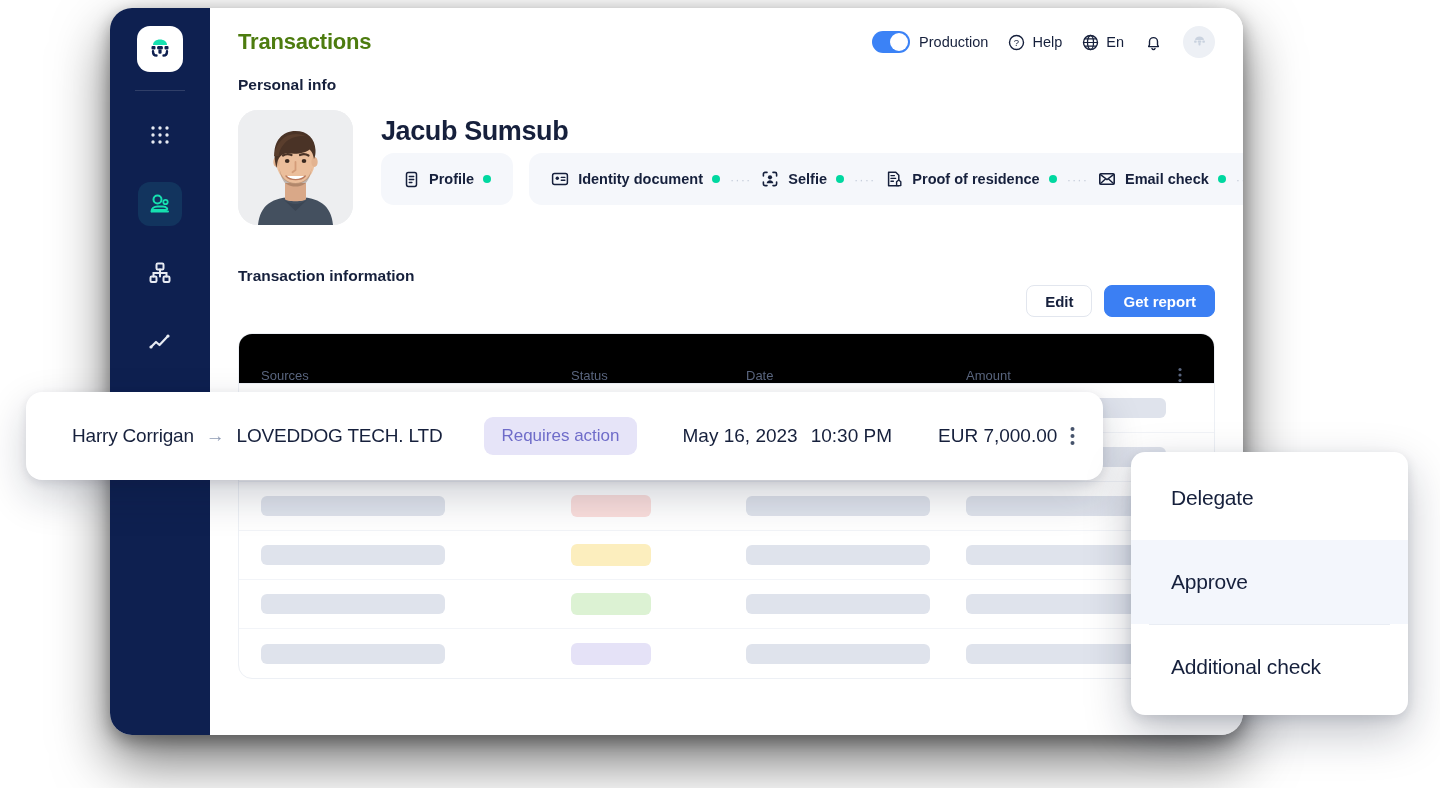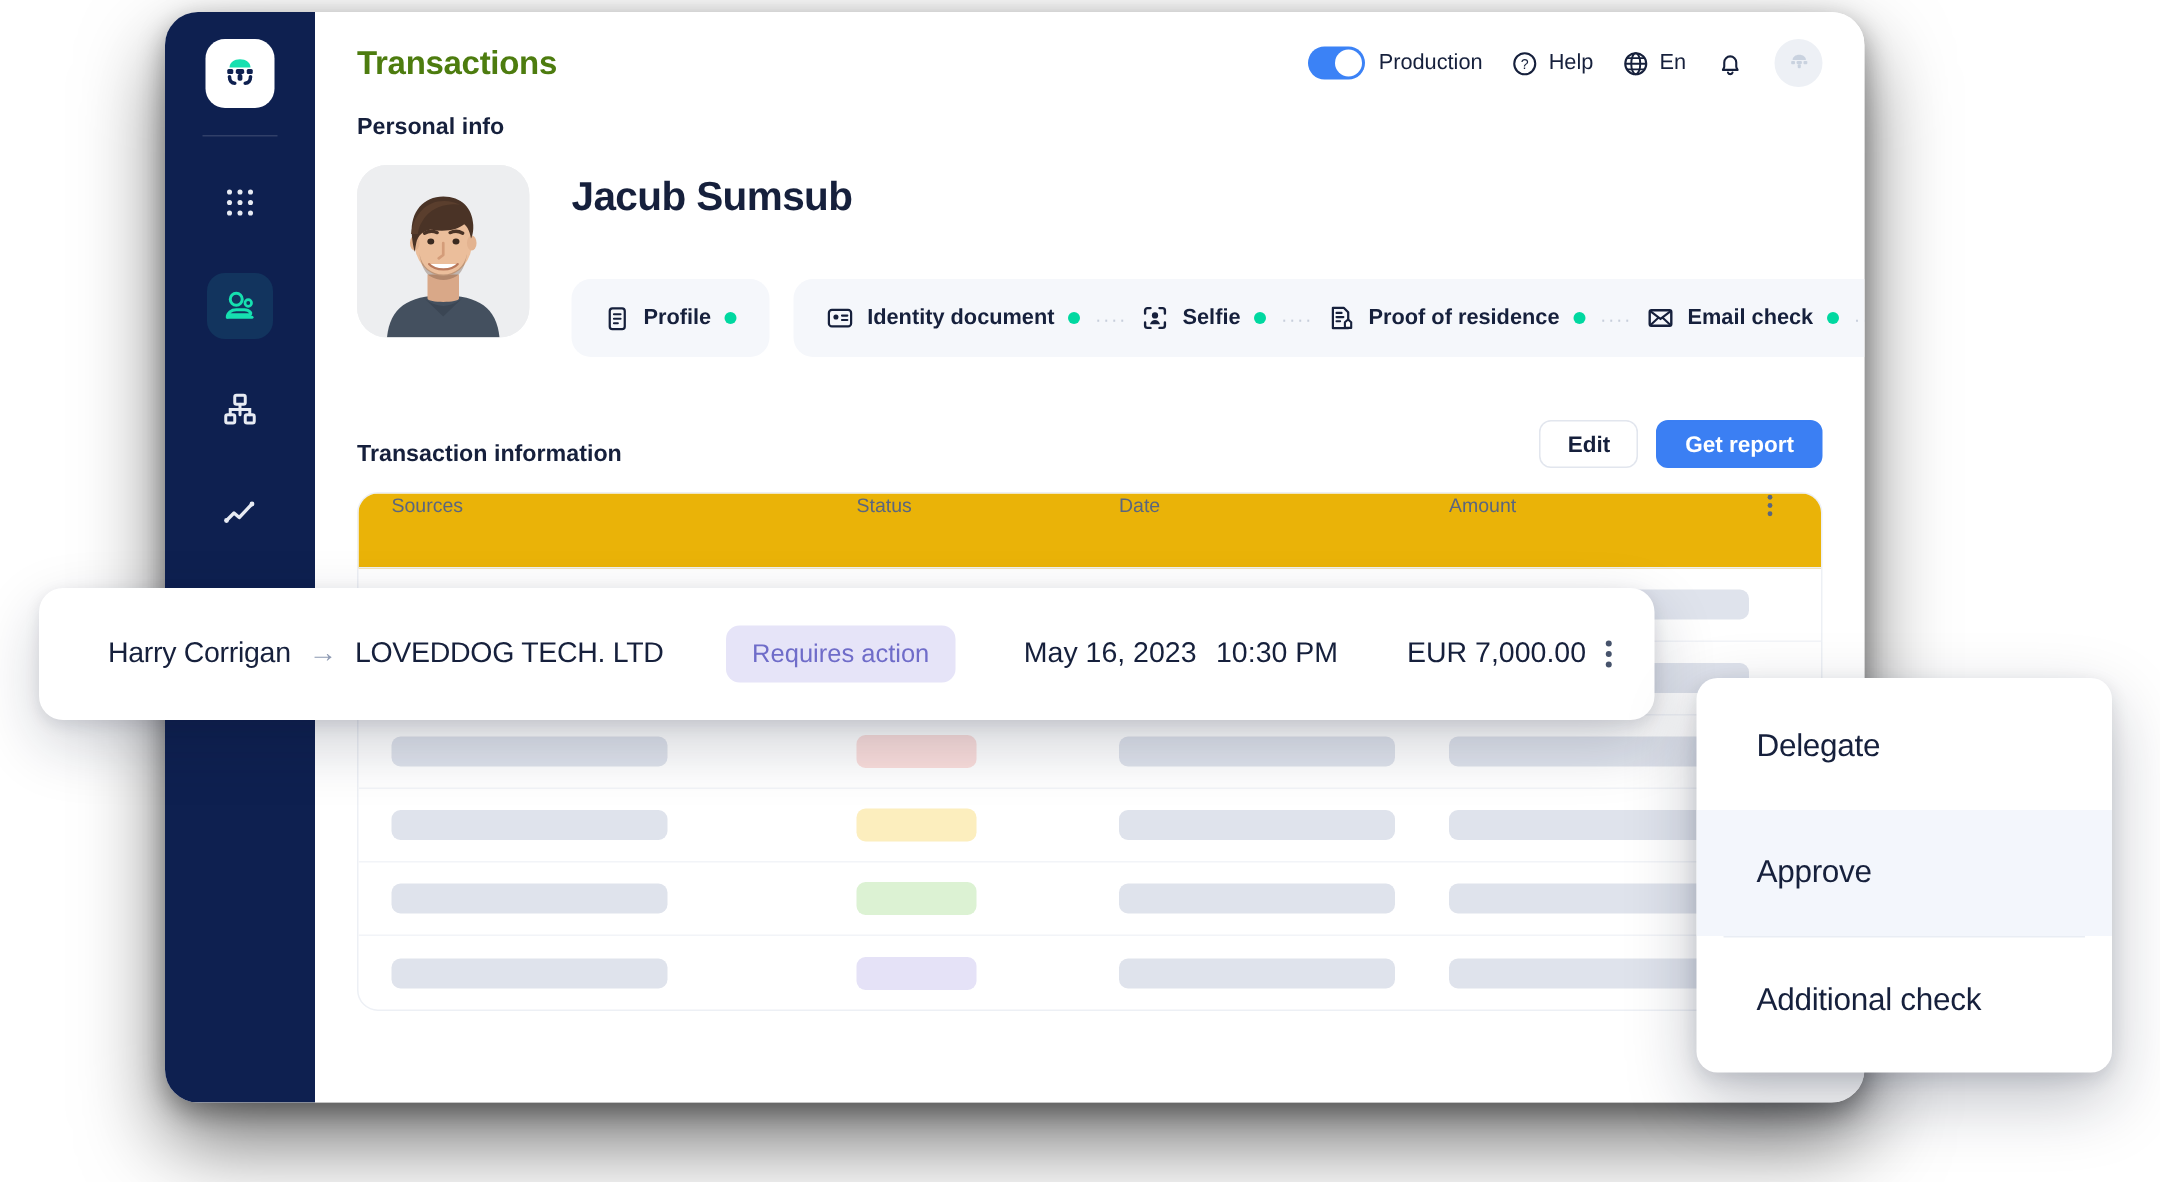--- a/index.html
+++ b/index.html
@@ -114,21 +114,21 @@
     width: 115px; height: 115px;
     border-radius: 20px;
     background: #EDEEF0;
     overflow: hidden;
     flex: 0 0 115px;
   }
   .person-right { flex: 1 1 auto; min-width: 0; padding-top: 6px; }
   .person-name {
     font-size: 27px; font-weight: 700; color: #16203C;
     letter-spacing: -.4px;
-    margin-bottom: 39px;
+    margin-bottom: 6px;
   }
   .chips-row { display: flex; align-items: center; gap: 16px; }
   .chip-group {
     background: #F5F7FB;
     border-radius: 13px;
     height: 52px;
     display: flex; align-items: center;
     padding: 0 22px;
     gap: 10px;
   }
@@ -144,45 +144,45 @@
     width: 8px; height: 8px; border-radius: 50%;
     background: #00D8A0; flex: 0 0 8px;
   }
   .chip-sep {
     color: #C7CEDB; font-size: 13px; letter-spacing: 1px;
     user-select: none;
   }
 
   
   .tx-head {
-    display: flex; align-items: flex-end;
-    margin-top: 42px; margin-bottom: 16px;
+    display: flex; align-items: flex-start;
+    margin-top: 42px; margin-bottom: 16px; flex-direction: column;
   }
   .tx-title { font-size: 15.5px; font-weight: 700; color: #16203C; }
   .tx-actions { margin-left: auto; display: flex; gap: 12px; align-items: center; }
   .btn {
     height: 32px; border-radius: 8px;
     font-size: 15px; font-weight: 700;
     display: flex; align-items: center; justify-content: center;
     padding: 0 18px; cursor: pointer; white-space: nowrap;
   }
   .btn-secondary { background: #fff; color: #16203C; border: 1px solid #E2E6EE; }
   .btn-primary { background: #3B7FF3; color: #fff; border: 1px solid #3B7FF3; }
 
   
   .table-card {
     border: 1px solid #EDF0F5;
     border-radius: 14px;
     overflow: hidden;
     background: #fff;
   }
   .table-header {
-    background: #eab308;
+    background: #000000;
     height: 50px;
-    display: flex; align-items: flex-start;
+    display: flex; align-items: flex-end;
     padding: 0 22px;
     border-bottom: 1px solid #EDF0F5;
   }
   .th { font-size: 13px; color: #5A667F; }
   .col-src { flex: 0 0 310px; }
   .col-status { flex: 0 0 175px; }
   .col-date { flex: 0 0 220px; }
   .col-amt { flex: 1 1 auto; }
   .kebab-cell { flex: 0 0 24px; display: flex; justify-content: center; cursor: pointer; }
 

